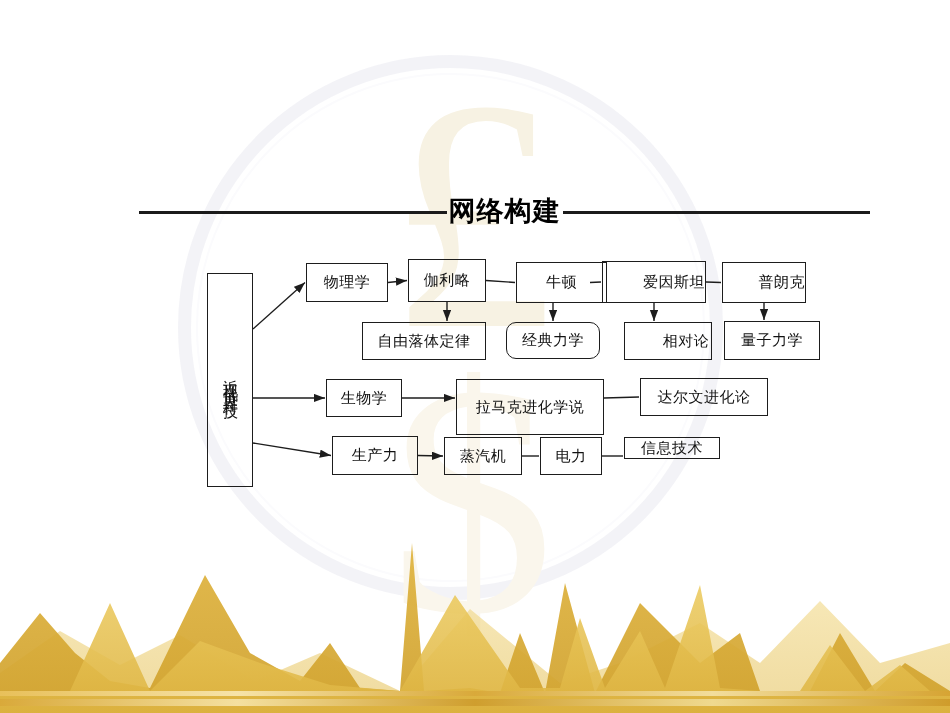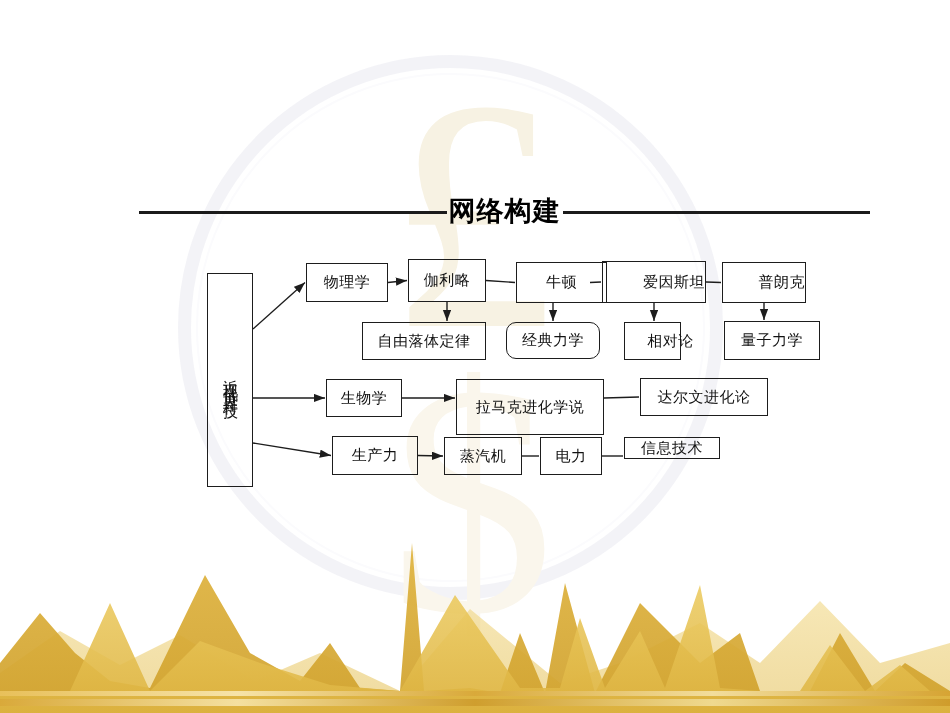--- a/index.html
+++ b/index.html
@@ -235,21 +235,21 @@
         </div>
         <div class="node" style="left: 722px; top: 262px; width: 84px; height: 41px; justify-content: flex-end;">
           <span>普朗克</span>
         </div>
         <div class="node" style="left: 362px; top: 322px; width: 124px; height: 38px;">
           <span>自由落体定律</span>
         </div>
         <div class="node" style="left: 506px; top: 322px; width: 94px; height: 37px; border-radius: 10px;">
           <span>经典力学</span>
         </div>
-        <div class="node" style="left: 624px; top: 322px; width: 57px; height: 38px; padding-left: 36px;">
+        <div class="node" style="left: 624px; top: 322px; width: 88px; height: 38px; padding-left: 36px;">
           <span>相对论</span>
         </div>
         <div class="node" style="left: 724px; top: 321px; width: 96px; height: 39px;">
           <span>量子力学</span>
         </div>
         <div class="node" style="left: 326px; top: 379px; width: 76px; height: 38px;">
           <span>生物学</span>
         </div>
         <div class="node" style="left: 456px; top: 379px; width: 148px; height: 56px;">
           <span>拉马克进化学说</span>

